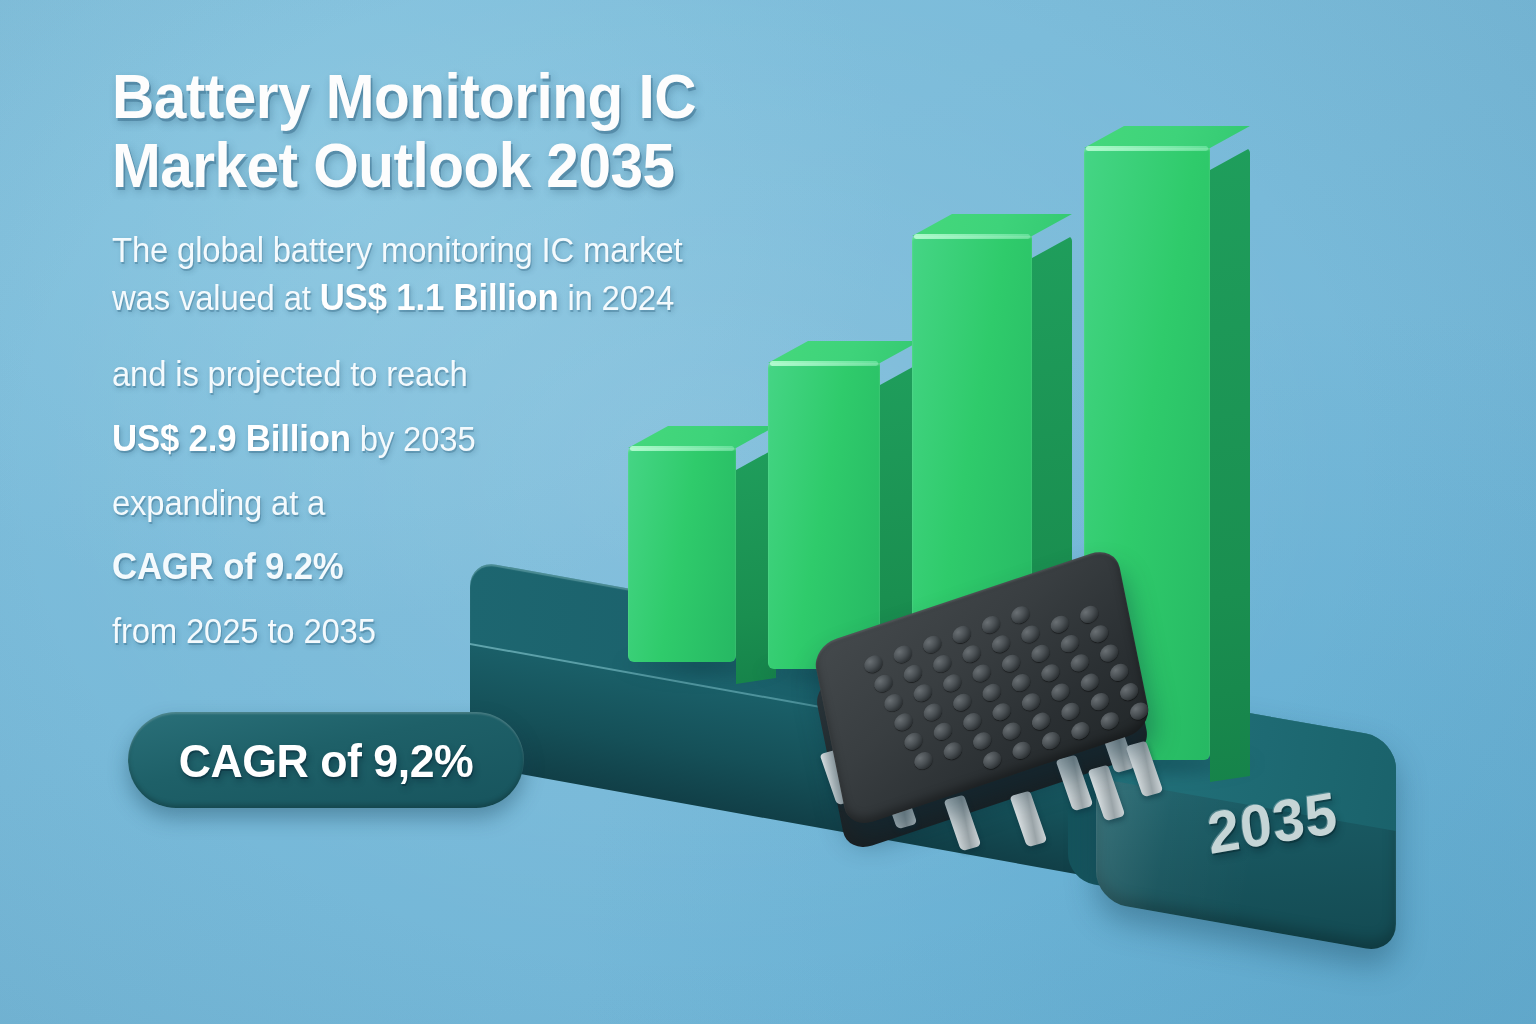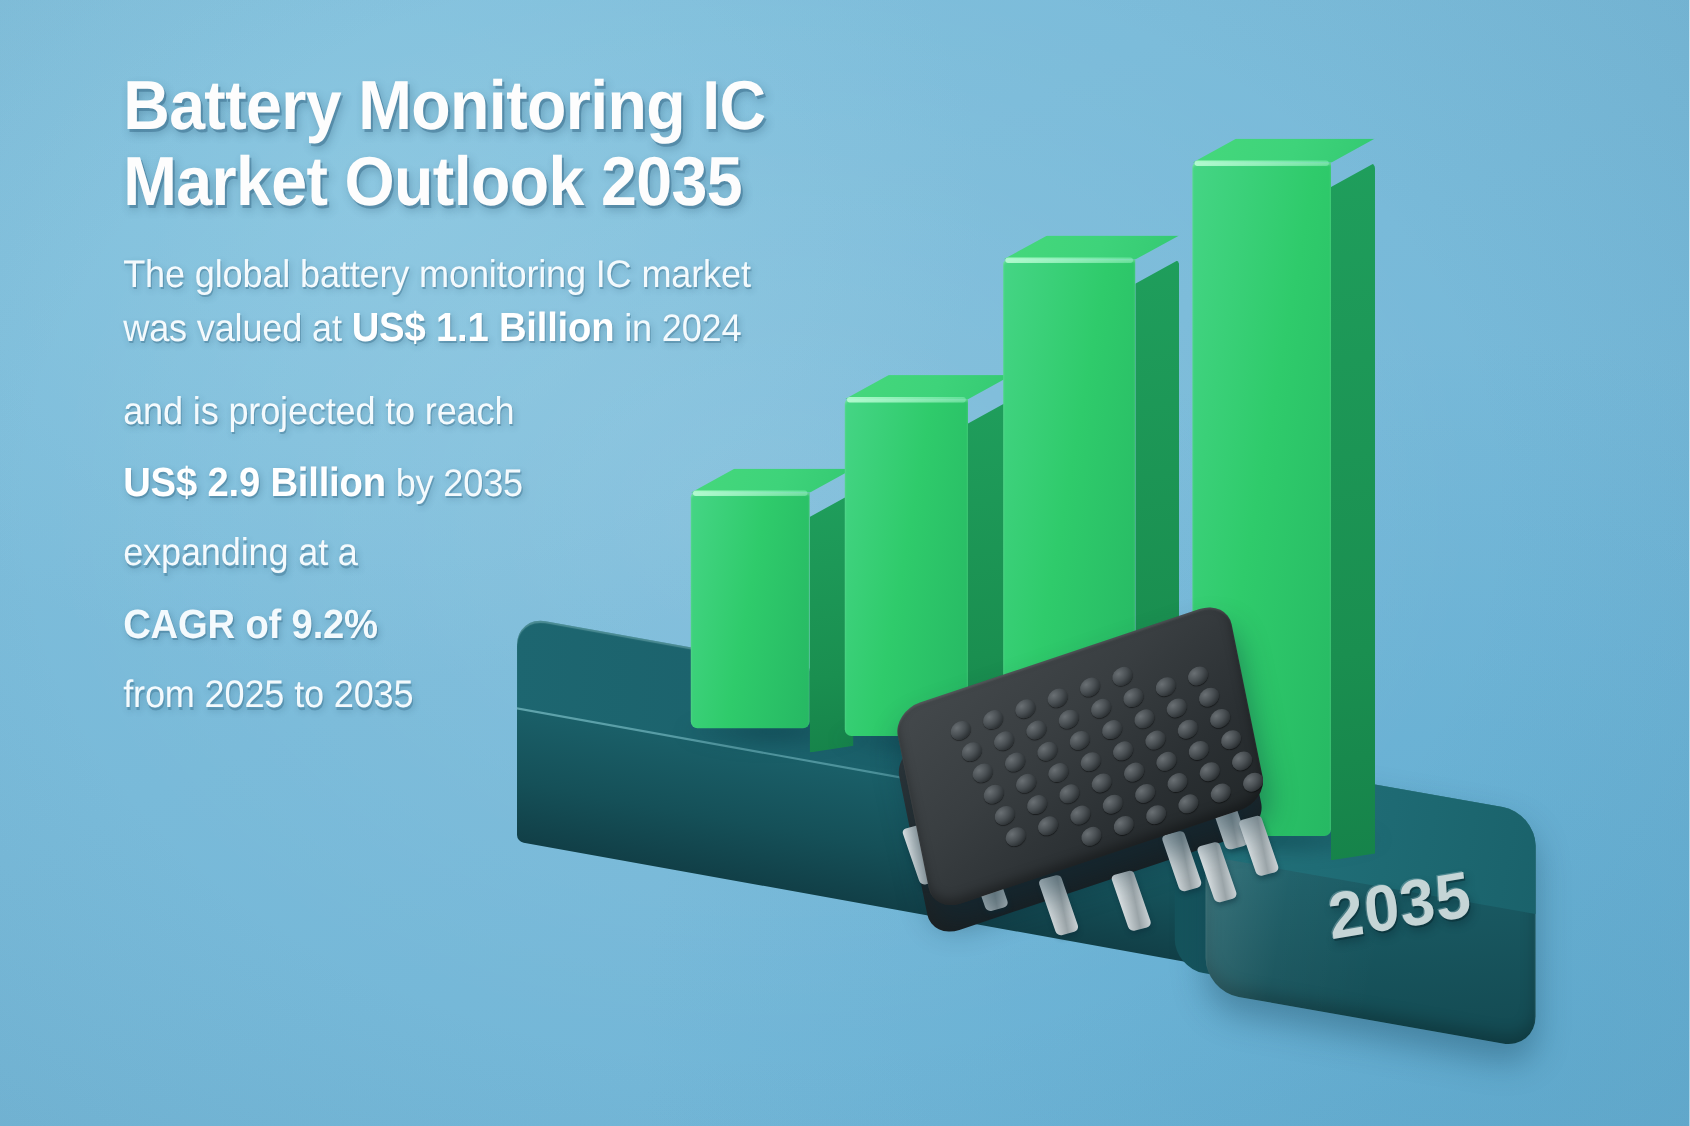--- a/index.html
+++ b/index.html
@@ -406,15 +406,18 @@
     <div class="para p2">
       <div class="ln">and is projected to reach</div>
       <div class="ln spaced"><b>US$ 2.9 Billion</b><span> by 2035</span></div>
       <div class="ln spaced">expanding at a</div>
       <div class="ln big spaced">CAGR of 9.2%</div>
       <div class="ln spaced">from 2025 to 2035</div>
     </div>
 
   </div>
 
+  <div class="badge">
+    <span class="badge-label">CAGR of 9,2%</span>
+  </div>
 
   <div class="vignette"></div>
 </div>
 
 </body></html>

